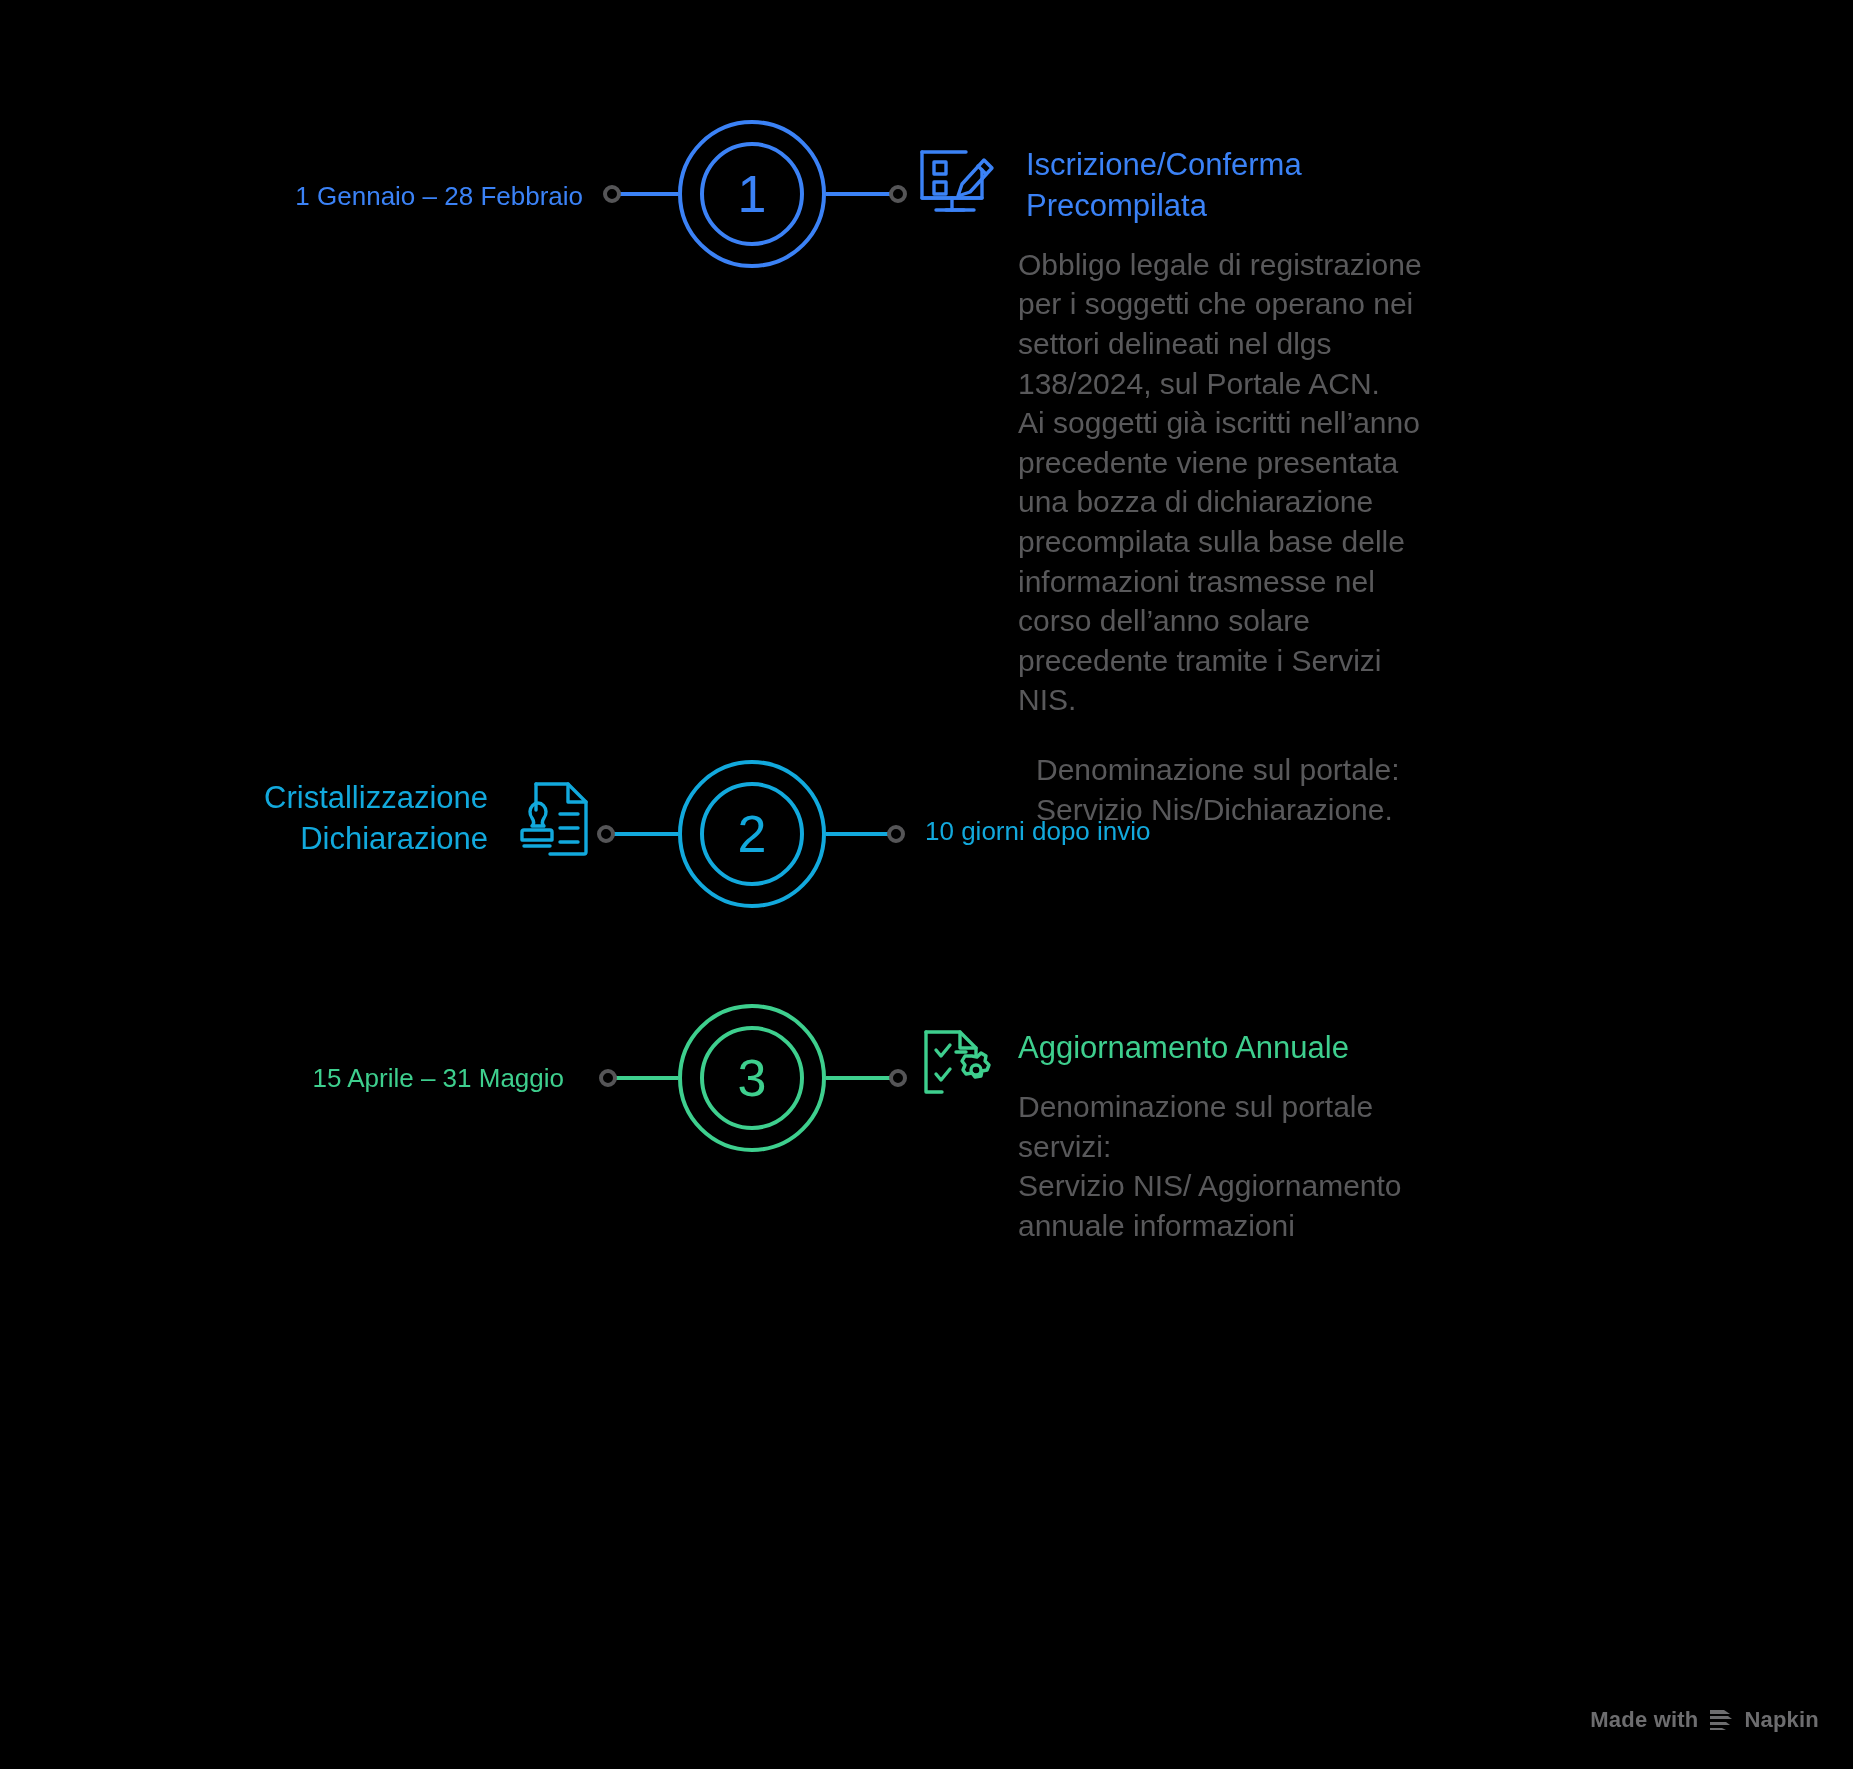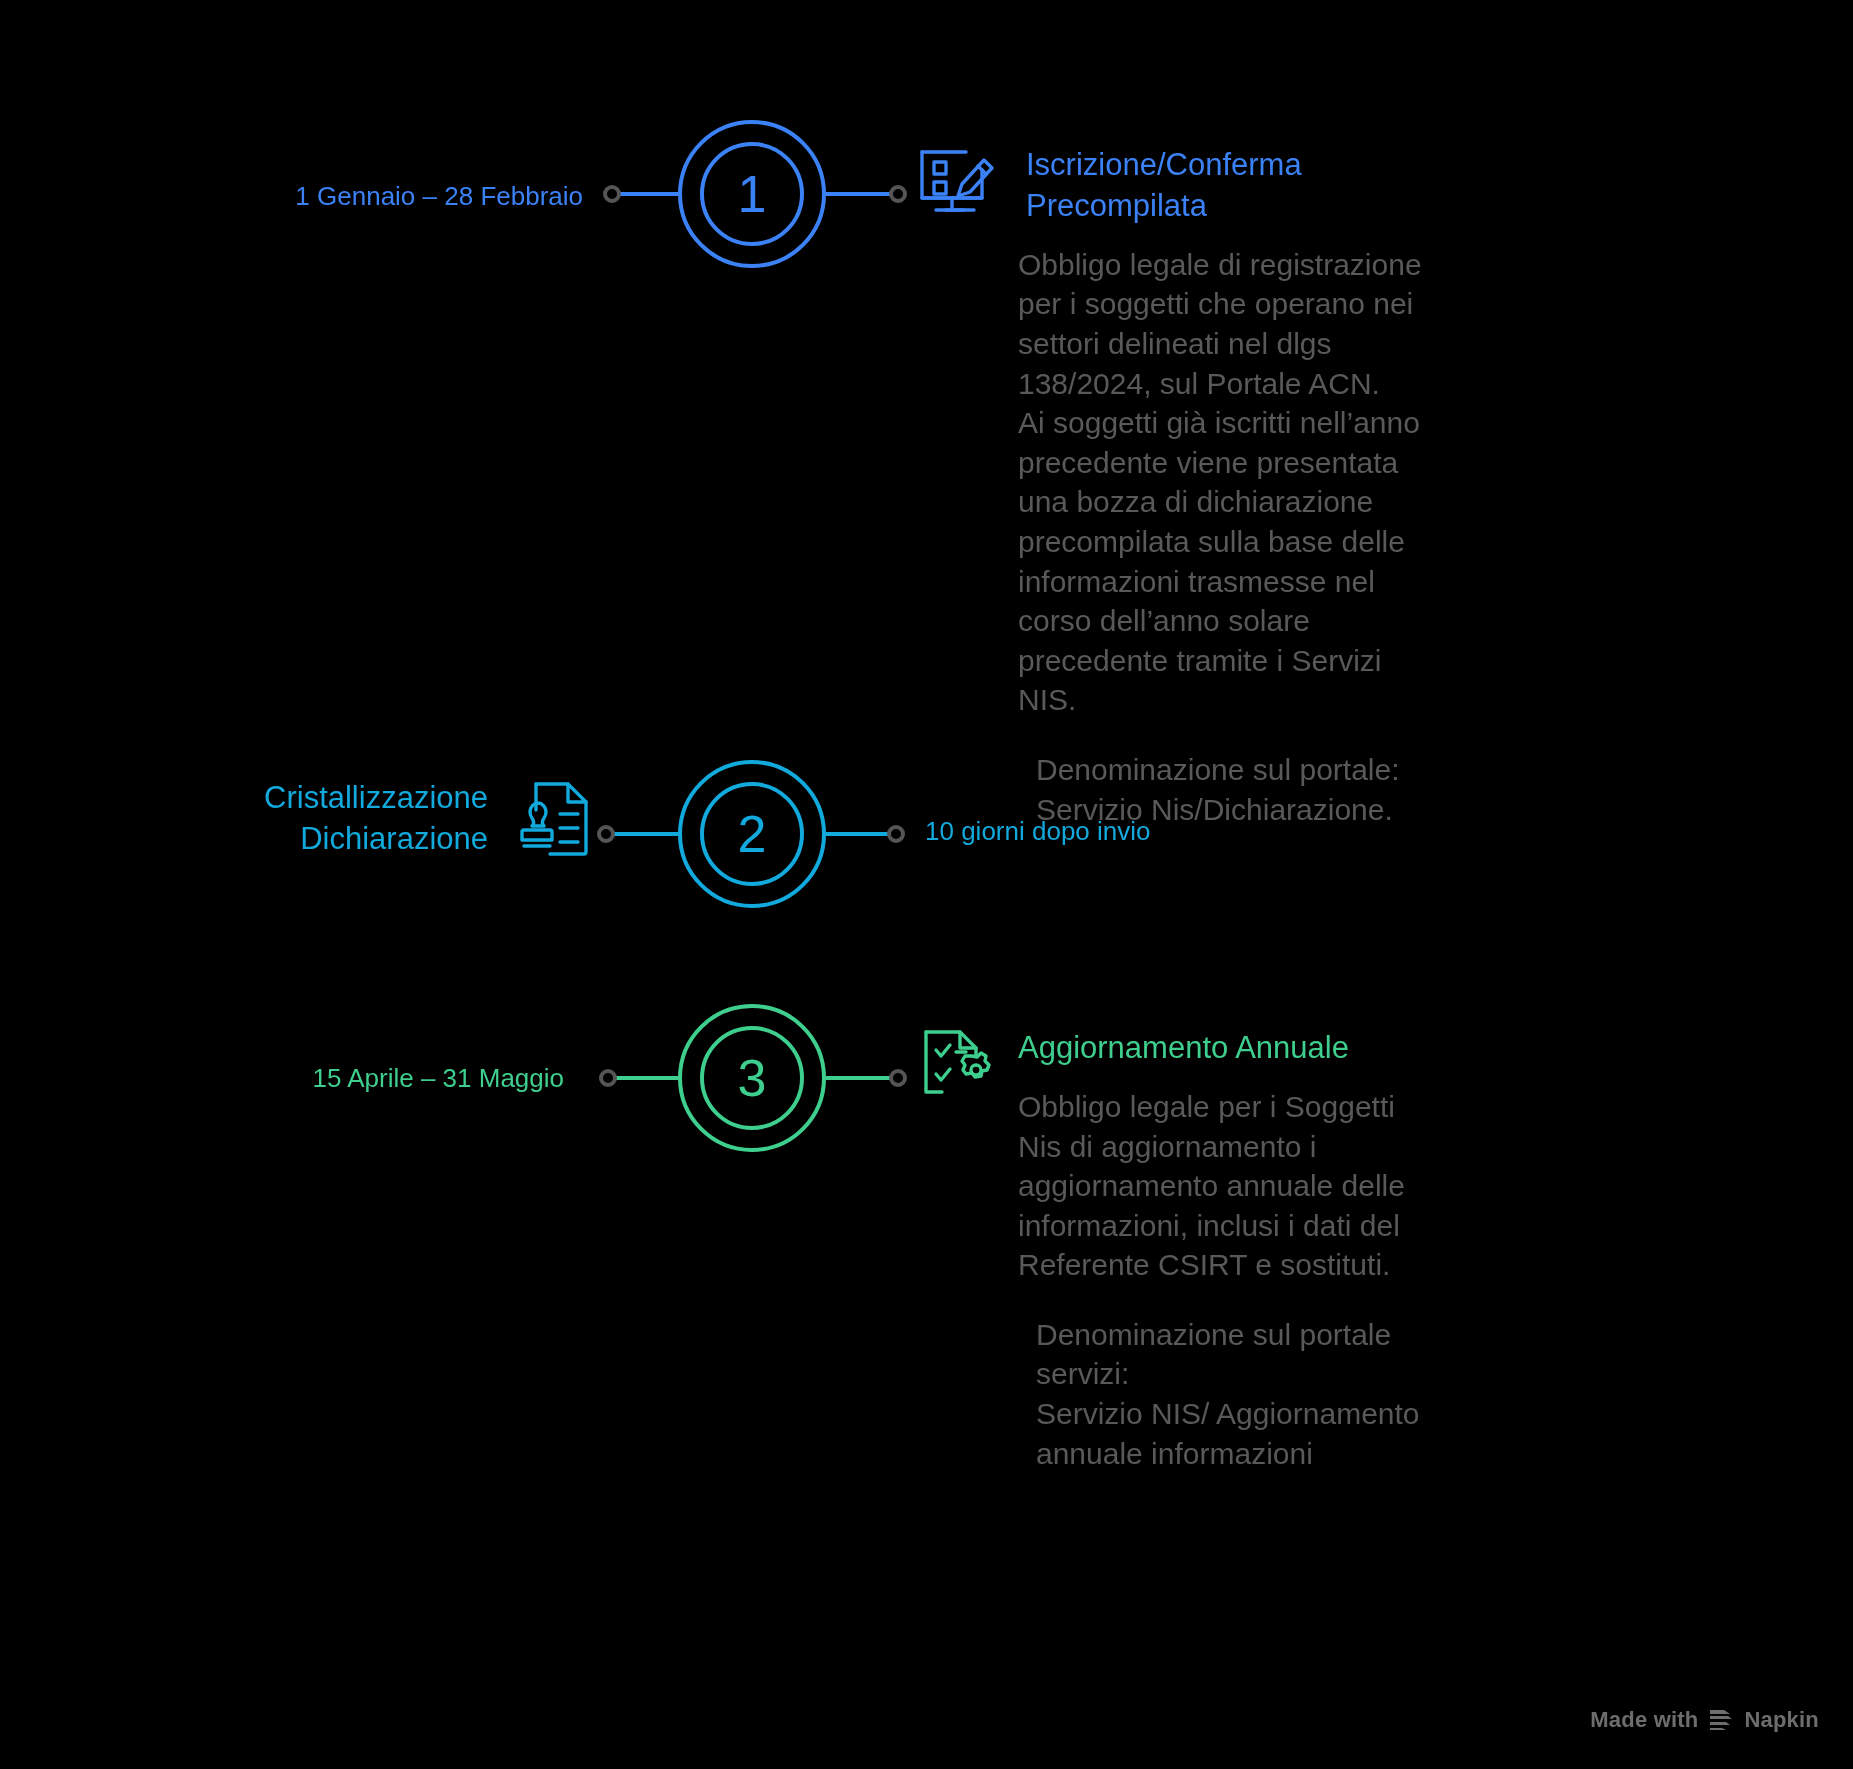--- a/index.html
+++ b/index.html
@@ -252,21 +252,20 @@
       <path d="M20 28 l5 6 9 -11"></path>
       <path d="M40 30 h10"></path>
       <path d="M20 52 l5 6 9 -11"></path>
       <path d="M56 34 l5 1 4 -4 5 3 -1 5 4 4 -2 5 -5 1 -1 5 -6 1 -3 -4 -6 1 -3 -4 2 -5 -3 -4 3 -5 z"></path>
       <circle cx="60" cy="48" r="5"></circle>
     </svg>
   </div>
 
   <div class="content right" id="content3">
     <div class="block-title">Aggiornamento Annuale</div>
-    <div class="block-body">Obbligo legale per i Soggetti Nis di aggiornamento i aggiornamento annuale delle informazioni, inclusi i dati del Referente CSIRT e sostituti.</div>
     <div class="block-body">Denominazione sul portale servizi:
 Servizio NIS/ Aggiornamento annuale informazioni</div>
   </div>
 
   <div id="watermark">
     <span>Made with</span>
     <span class="wm-mark">
       <svg width="26" height="22" viewBox="0 0 26 22" xmlns="http://www.w3.org/2000/svg" fill="#6d6d6f">
         <path d="M2 1 h14 l6 4 -20 0 z"></path>
         <path d="M2 7 h18 l4 3 -22 0 z"></path>

